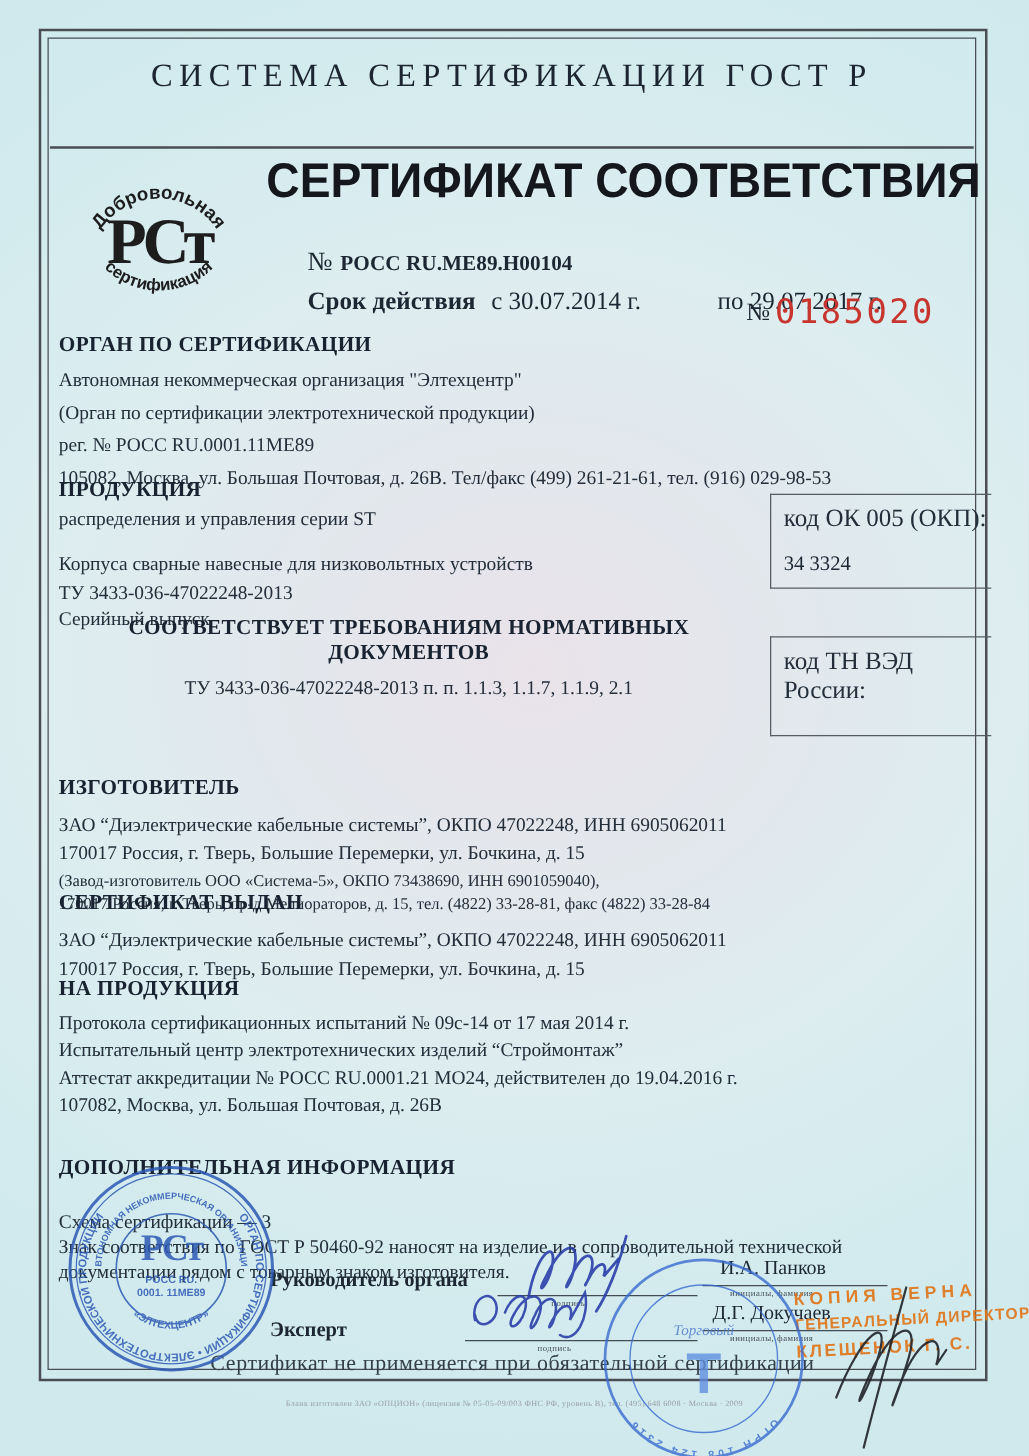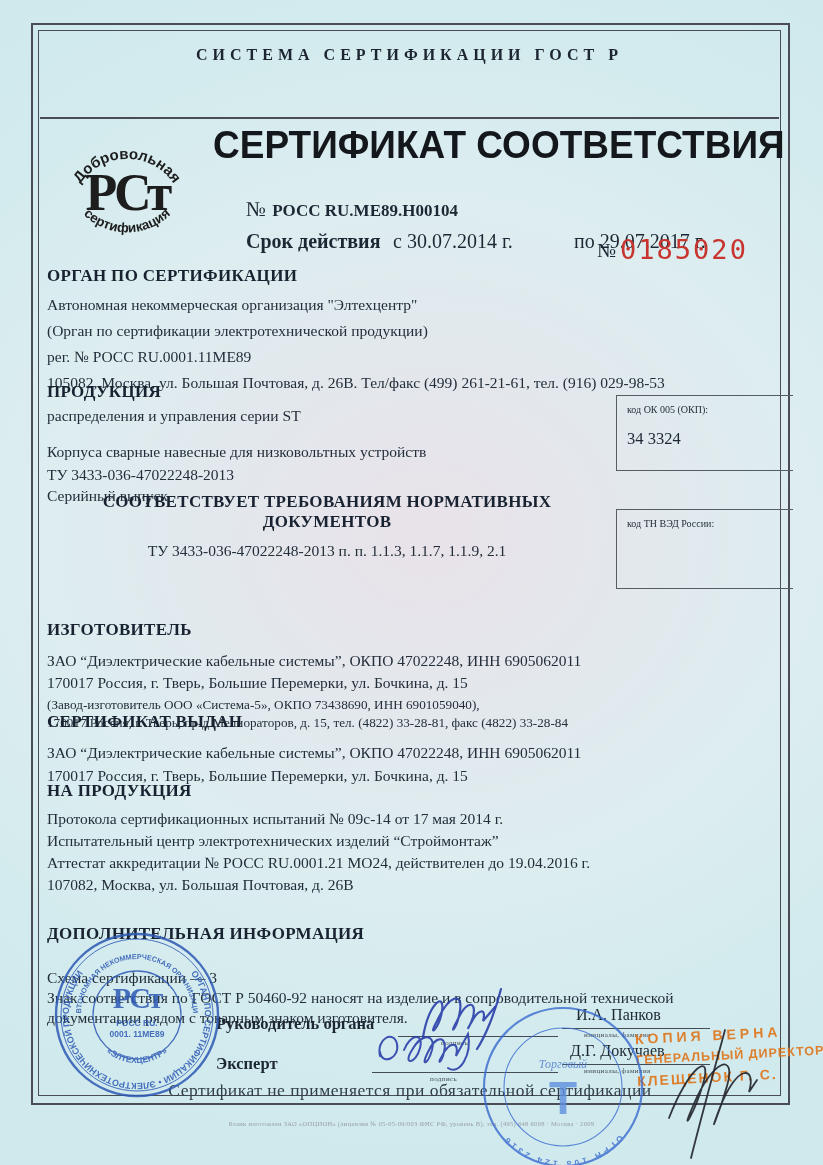--- a/index.html
+++ b/index.html
@@ -5,21 +5,21 @@
   html,body{margin:0;padding:0;background:#cfe9ec;}
   .cert{
     position:relative;width:823px;height:1165px;overflow:hidden;
     background:radial-gradient(90% 55% at 52% 46%, #e9e2e9 0%, #ddedf0 52%, #d3ebee 80%, #cfe9ec 100%);
     font-family:"Liberation Serif",serif;color:#222c36;
   }
   .border-outer{position:absolute;left:31px;top:23px;width:755px;height:1078px;border:2px solid #4a4e54;}
   .border-inner{position:absolute;left:38px;top:30px;width:741px;height:1064px;border:1px solid #4a4e54;}
 
   .header{position:absolute;left:40px;top:31px;width:739px;height:86px;border-bottom:2px solid #4a4e54;text-align:center;}
-  .header .t1{margin-top:15px;font-size:16px;font-weight:700;letter-spacing:5px;color:#1c2531;}
+  .header .t1{margin-top:15px;font-size:26px;font-weight:400;letter-spacing:5px;color:#1c2531;}
   .header .t2{margin-top:9px;font-size:16.5px;font-weight:700;letter-spacing:.2px;color:#1c2531;}
 
   .mark-vol{position:absolute;left:56px;top:120px;width:142px;height:142px;}
 
   .title{position:absolute;left:213px;top:124px;width:580px;white-space:nowrap;
     font-family:"Liberation Sans",sans-serif;font-size:37px;font-weight:800;color:#14171c;transform:scaleY(1.05);}
 
   .certno{position:absolute;left:246px;top:197px;font-size:17px;color:#1d2733;}
   .certno .no{font-size:21px;margin-right:2px;}
   .certno .val{font-weight:600;}
@@ -43,21 +43,21 @@
 
   .sec-product{top:382px;width:560px;}
   .sec-product .l1{margin-top:12px;line-height:24px;}
   .sec-product .l2{margin-top:2px;line-height:24px;}
   .sec-product .l3{line-height:21px;}
   .sec-product .l4{line-height:21px;}
 
   .box-code{position:absolute;left:616px;width:166px;border:1px solid #565c63;border-right:none;padding:8px 0 0 10px;}
   .box-okp{top:395px;height:66px;}
   .box-tnved{top:509px;height:70px;}
-  .box-code .lbl{font-size:10px;color:#232e3a;}
+  .box-code .lbl{font-size:20px;color:#232e3a;}
   .box-code .val{font-size:16.5px;margin-top:14px;color:#1d2733;}
 
   .sec-conf{top:492px;width:560px;text-align:center;}
   .sec-conf .ln{margin-top:8px;line-height:22px;}
 
   .sec-manuf{top:620px;width:710px;}
   .sec-manuf .l1{margin-top:10px;line-height:22px;}
   .sec-manuf .l2{line-height:22px;}
   .sec-manuf .l3{margin-top:2px;line-height:18px;}
   .sec-manuf .l4{line-height:18px;}

